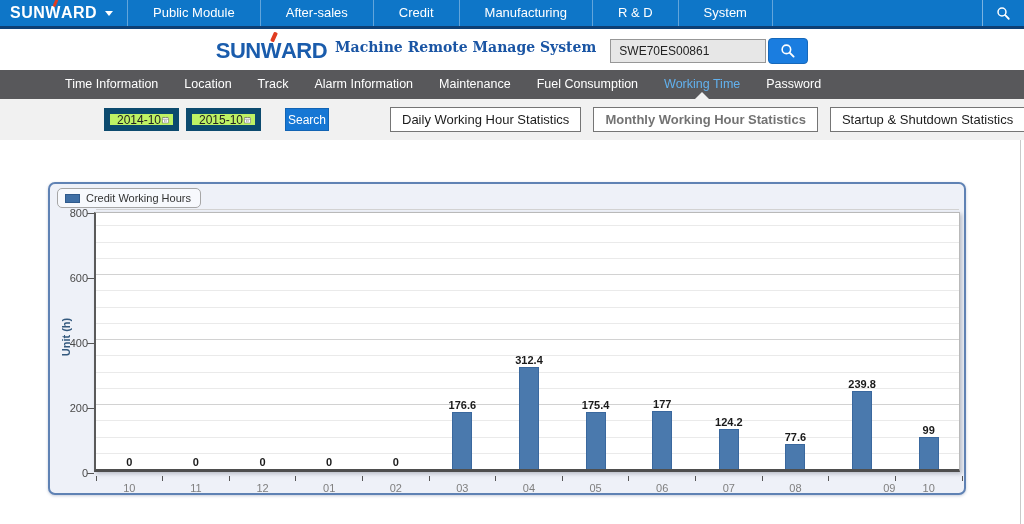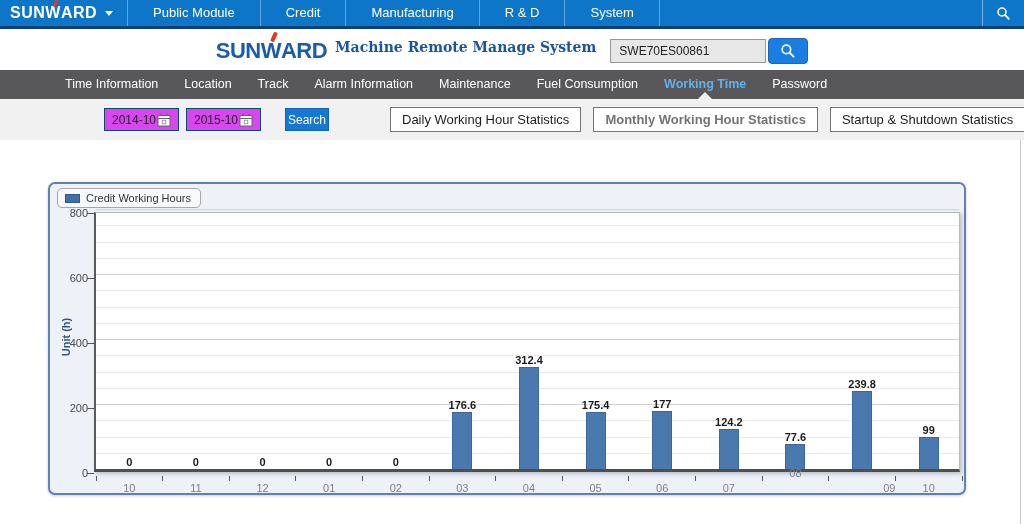--- a/index.html
+++ b/index.html
@@ -31,27 +31,27 @@
   #header-title { color:#1a55a4; font-family:"DejaVu Serif", serif; font-weight:bold; font-size:14px; margin:0 14px 8px 8px; }
   #machine-search-input { width:156px; height:24px; background:#e7e7e7; border:1px solid #979797;
                           font-size:12px; padding:0 8px; color:#222; }
   #machine-search-btn { width:40px; height:26px; background:#1a7de0; border:1px solid #1668ba;
                         border-radius:4px; margin-left:2px; display:flex; align-items:center; justify-content:center; cursor:pointer; }
 
   
   #tabbar { position:absolute; left:0; top:70px; width:1024px; height:29px; background:#58585b;
             display:flex; align-items:stretch; padding-left:52px; }
   .tab { position:relative; color:#fff; font-size:12.5px; line-height:29px; padding:0 13px; cursor:pointer; white-space:nowrap; }
-  .tab.active { color:#62b1ee; font-weight:bold; }
+  .tab.active { color:#62b1ee; font-weight:normal; }
   .tab-arrow { position:absolute; bottom:0; left:50%; margin-left:-7px; width:0; height:0;
                border-left:7px solid transparent; border-right:7px solid transparent; border-bottom:7px solid #f1f1f1; }
 
   
   #toolbar { position:absolute; left:0; top:99px; width:1024px; height:41px; background:#f1f1f1; }
-  .date-wrap { position:absolute; top:9px; height:23px; background:#d946ef; border:1px solid #0c4a6e;
+  .date-wrap { position:absolute; top:9px; height:23px; background:#bef264; border:6px solid #0c4a6e;
                display:flex; align-items:center; }
   .date-input { border:0; outline:0; width:52px; font-size:12px; color:#222; padding-left:7px; background:transparent;
                 font-family:"Liberation Sans", sans-serif; }
   .cal-icon { width:14px; height:14px; margin-right:4px; cursor:pointer; }
   #date-from { left:104px; width:75px; }
   #date-to { left:186px; width:75px; }
   #search-btn { position:absolute; left:285px; top:9px; width:44px; height:23px; background:#1677d4;
                 color:#fff; border:1px solid #1264b4; font-size:12px; cursor:pointer;
                 font-family:"Liberation Sans", sans-serif; }
   #stat-group { position:absolute; left:390px; top:8px; display:flex; gap:12px; }
@@ -90,20 +90,21 @@
 
 <div id="screen">
 
   <div id="topnav">
     <div class="brandbox">
       <span class="brand brand-top"><span>SUNW</span><i class="accent accent-top"></i><span>ARD</span></span>
       <span class="caret-down"></span>
     </div>
     <div id="topnav-items" style="display: flex;">
         <div class="nav-item">Public Module</div>
+        <div class="nav-item">After-sales</div>
         <div class="nav-item">Credit</div>
         <div class="nav-item">Manufacturing</div>
         <div class="nav-item">R &amp; D</div>
         <div class="nav-item">System</div>
       </div>
     <div id="topnav-search">
       <svg class="magnifier" width="15" height="15" viewBox="0 0 20 20">
           <circle cx="8" cy="8" r="5.3" fill="none" stroke="#fff" stroke-width="2"></circle>
           <line x1="12.3" y1="12.3" x2="17" y2="17" stroke="#fff" stroke-width="2.4" stroke-linecap="round"></line>
         </svg>
@@ -233,20 +234,20 @@
         <div class="xtick-label" style="left: 0px; width: 66.6154px; top: 269px;">10</div>
         <div class="xtick-label" style="left: 66.6154px; width: 66.6154px; top: 269px;">11</div>
         <div class="xtick-label" style="left: 133.231px; width: 66.6154px; top: 269px;">12</div>
         <div class="xtick-label" style="left: 199.846px; width: 66.6154px; top: 269px;">01</div>
         <div class="xtick-label" style="left: 266.462px; width: 66.6154px; top: 269px;">02</div>
         <div class="xtick-label" style="left: 333.077px; width: 66.6154px; top: 269px;">03</div>
         <div class="xtick-label" style="left: 399.692px; width: 66.6154px; top: 269px;">04</div>
         <div class="xtick-label" style="left: 466.308px; width: 66.6154px; top: 269px;">05</div>
         <div class="xtick-label" style="left: 532.923px; width: 66.6154px; top: 269px;">06</div>
         <div class="xtick-label" style="left: 599.538px; width: 66.6154px; top: 269px;">07</div>
-        <div class="xtick-label" style="left: 666.154px; width: 66.6154px; top: 254px;">08</div>
+        <div class="xtick-label" style="left: 666.154px; width: 66.6154px; top: 269px;">08</div>
         <div class="xtick-label" style="left: 732.769px; width: 66.6154px; top: 269px; text-align: right;">09</div>
         <div class="xtick-label" style="left: 799.385px; width: 66.6154px; top: 269px;">10</div>
       </div>
   </div>
 
   <div id="right-divider"></div>
 </div>
 
 </body></html>

